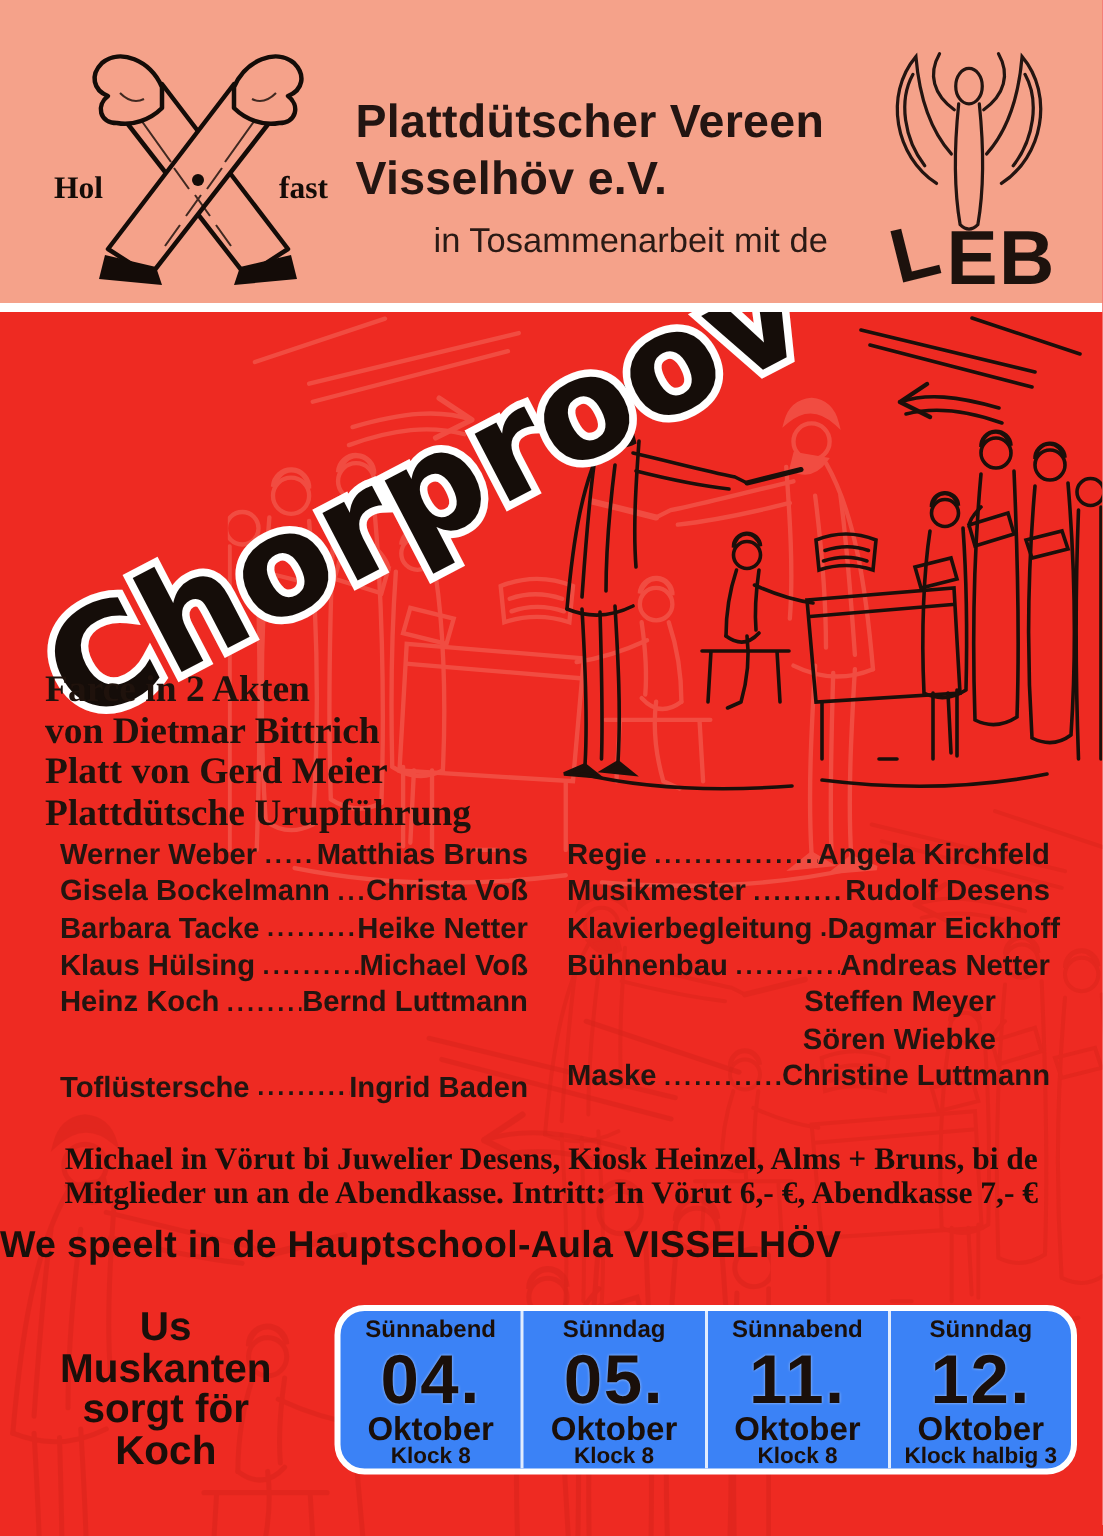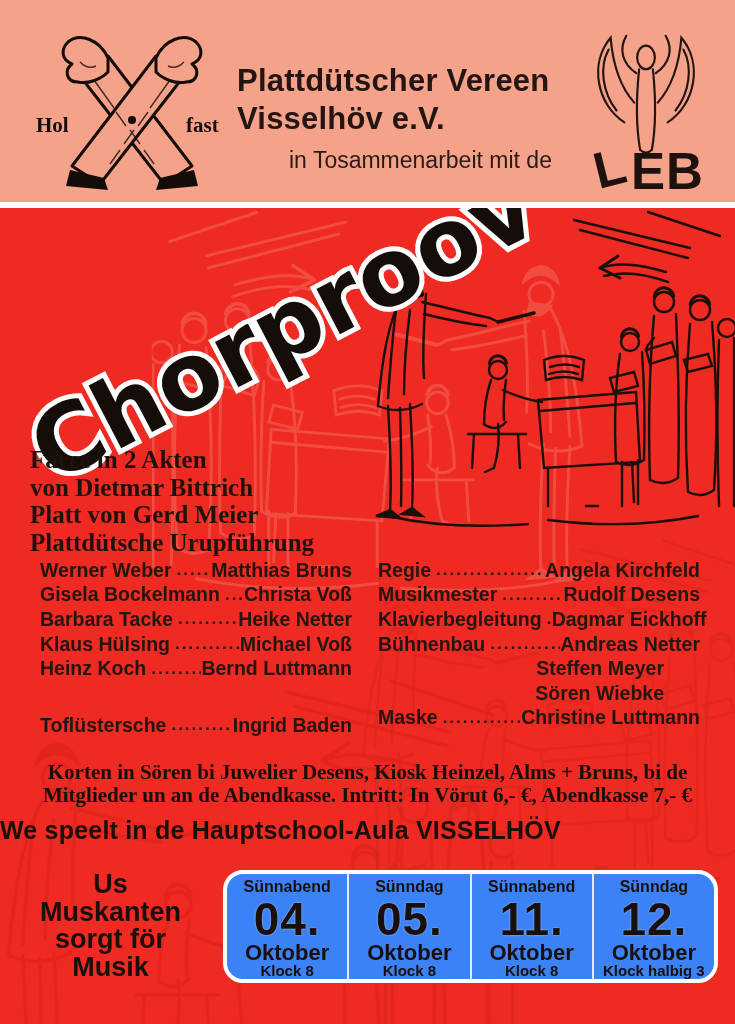--- a/index.html
+++ b/index.html
@@ -312,31 +312,31 @@
         <span>Sören Wiebke</span>
       </div>
       <div class="cast-row">
         <span>Maske</span>
         <span class="dots">................................................................</span>
         <span>Christine Luttmann</span>
       </div>
     </div>
 
     <div class="tickets">
-      <div>Korten in Sören bi Juwelier Desens, Kiosk Heinzel, Alms + Bruns, bi de</div>
+      <div>Michael in Vörut bi Juwelier Desens, Kiosk Heinzel, Alms + Bruns, bi de</div>
       <div>Mitglieder un an de Abendkasse. Intritt: In Vörut 6,- €, Abendkasse 7,- €</div>
     </div>
 
     <div class="venue">We speelt in de Hauptschool-Aula VISSELHÖV</div>
 
     <div class="music-note">
       <div>Us</div>
       <div>Muskanten</div>
       <div>sorgt för</div>
-      <div>Musik</div>
+      <div>Koch</div>
     </div>
 
     <div class="date-card">
       <div class="date-col">
         <div class="date-day">Sünnabend</div>
         <div class="date-num">04.</div>
         <div class="date-month">Oktober</div>
         <div class="date-time">Klock 8</div>
       </div>
       <div class="date-col">

